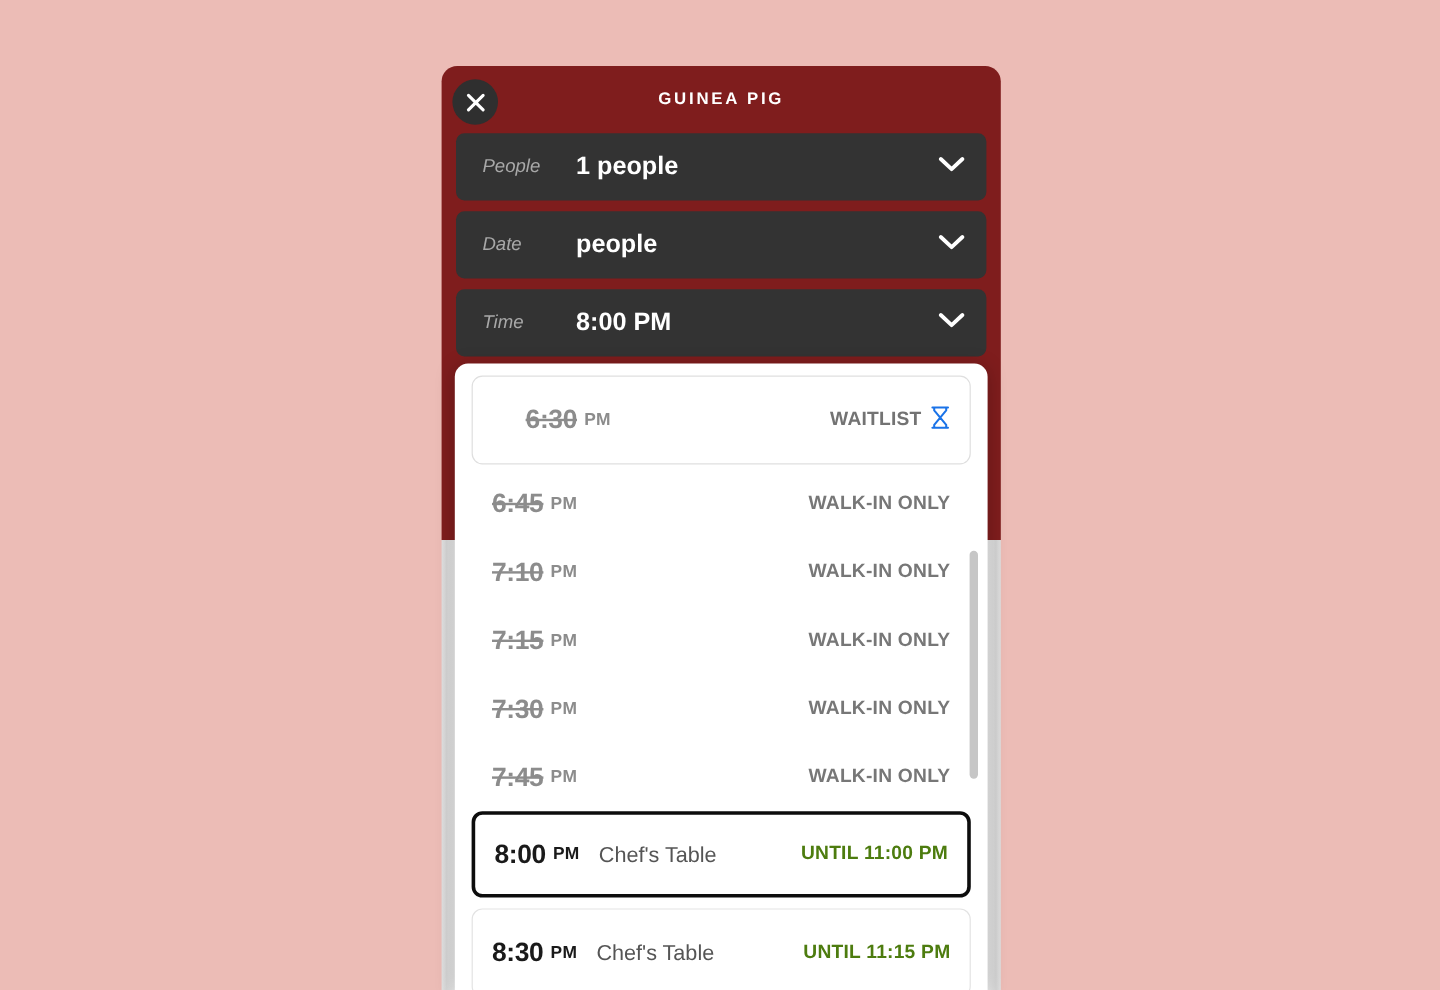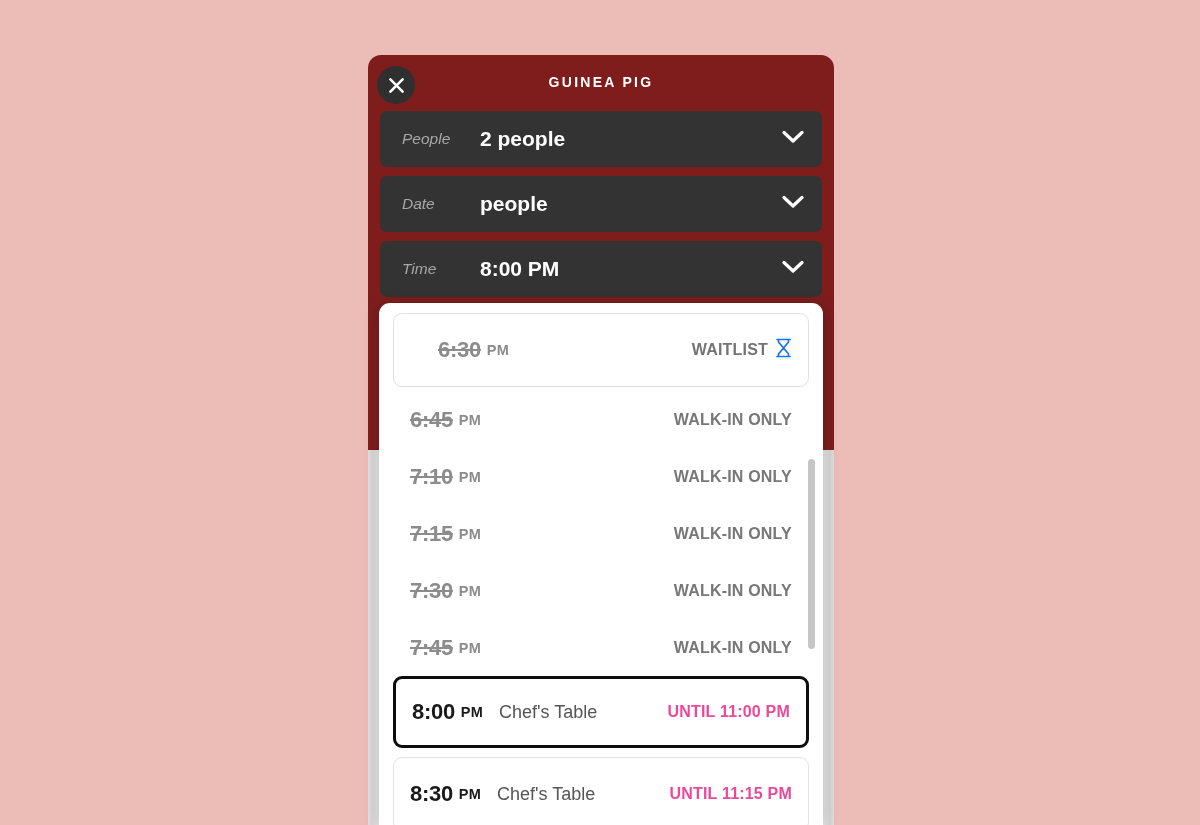--- a/index.html
+++ b/index.html
@@ -183,21 +183,21 @@
   .slot-status {
     font-size: 16px;
     font-weight: bold;
     color: #777777;
     letter-spacing: 0.2px;
     display: flex;
     align-items: center;
     gap: 7px;
   }
   .slot-status.waitlist { color: #737373; }
-  .slot-status.until { color: #ec4899; }
+  .slot-status.until { color: #4d7c0f; }
 
   
   #scrollbar-track {
     position: absolute;
     right: 4px;
     top: 6px;
     bottom: 0;
     width: 8px;
     background: #ffffff;
   }
@@ -226,21 +226,21 @@
         </svg>
       </span>
     </button>
     <div id="modal-title">GUINEA PIG</div>
   </div>
 
   <div id="fields">
 
     <div class="field">
       <span class="field-label">People</span>
-      <span class="field-value">2 people</span>
+      <span class="field-value">1 people</span>
       <span class="chev">
         <svg width="22" height="14" viewBox="0 0 22 14" aria-hidden="true">
           <path d="M2 2.5 L11 11 L20 2.5" fill="none" stroke="#ffffff" stroke-width="3.2" stroke-linecap="round" stroke-linejoin="round"></path>
         </svg>
       </span>
     </div>
 
     <div class="field">
       <span class="field-label">Date</span>
       <span class="field-value">people</span>

